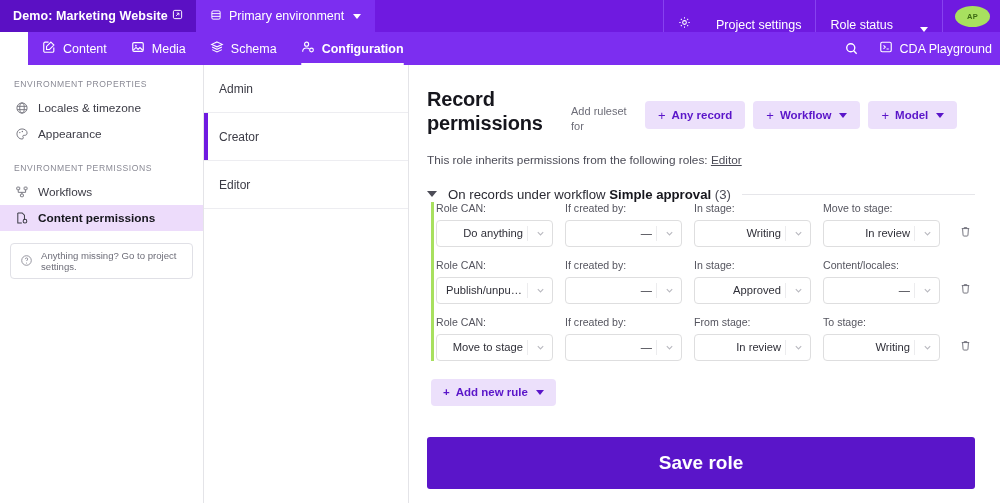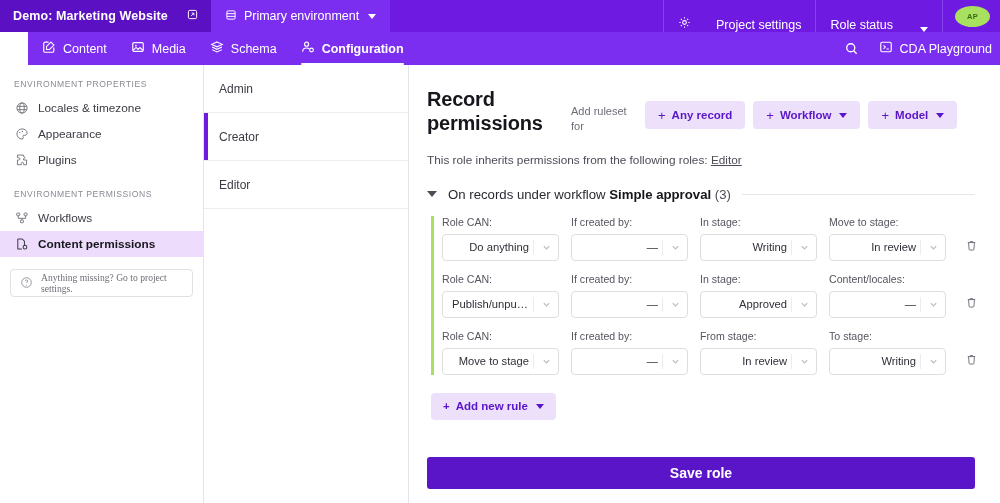--- a/index.html
+++ b/index.html
@@ -14,21 +14,21 @@
   
   .topbar {
     height: 32px;
     background: #6f1ae0;
     display: flex;
     align-items: stretch;
     color: #fff;
   }
   .project-chip {
     background: #5b10c4;
-    display: flex; align-items: center; gap: 19px;
+    display: flex; align-items: center; gap: 4px;
     padding: 0 13px;
     font-size: 12.5px; font-weight: bold;
     letter-spacing: .1px;
   }
   .env-chip {
     background: #7c2ef0;
     display: flex; align-items: center; gap: 7px;
     padding: 0 14px;
     font-size: 12.5px;
   }
@@ -116,26 +116,25 @@
     background: #eddcfb;
     font-weight: bold;
     color: #16161d;
   }
   .side-icon { width: 15px; height: 15px; display: flex; align-items: center; justify-content: center; flex-shrink: 0; }
   .side-gap { height: 14px; }
   .missing-box {
     margin: 12px 10px 0 10px;
     border: 1px solid #e0e0e6;
     border-radius: 4px;
-    height: 28px;
+    height: 36px;
     display: flex; align-items: center; gap: 8px;
     padding: 0 9px;
     font-size: 9.6px;
     color: #6d6d78;
-    font-family: Liberation Serif, serif;
   }
 
   
   .roles-col {
     width: 205px;
     border-right: 1px solid #e4e4e8;
     flex-shrink: 0;
     background: #fff;
   }
   .role-row {
@@ -212,24 +211,24 @@
     border-top: 6px solid #4c4c57;
     flex-shrink: 0;
   }
   .section-title { font-size: 13.2px; color: #2a2a33; white-space: nowrap; }
   .section-title b { font-weight: bold; color: #16161d; }
   .section-title .count { color: #4c4c57; }
   .section-rule { flex: 1; height: 1px; background: #e6e6ea; }
 
   
   .ruleset {
-    margin-top: 14px;
+    margin-top: 0;
     margin-left: 4px;
     border-left: 3.5px solid #a8e05f;
-    padding-left: 8px;
+    padding-left: 2px;
   }
   .rule {
     margin-bottom: 12px;
   }
   .rule:last-child { margin-bottom: 0; }
   .rule-fields {
     display: flex; align-items: flex-end; gap: 12px;
   }
   .field { width: 117px; flex-shrink: 0; }
   .field-label {
@@ -276,24 +275,24 @@
     border-radius: 4px;
     height: 27px;
     padding: 0 12px;
     display: inline-flex; align-items: center; gap: 6px;
   }
 
   .save-btn {
     position: absolute;
     left: 18px; right: 25px;
     bottom: 14px;
-    height: 32px;
+    height: 52px;
     background: #5a15c9;
     color: #fff;
-    font-size: 14px; font-weight: bold;
+    font-size: 19px; font-weight: bold;
     display: flex; align-items: center; justify-content: center;
     border-radius: 3px;
     margin-top: 12px;
   }
 </style>
 </head>
 <body>
 
 <div class="topbar">
   <div class="project-chip">
@@ -417,28 +416,20 @@
       <span class="side-icon">
         <svg width="14" height="14" viewBox="0 0 16 16" fill="none" stroke="#76767f" stroke-width="1.1">
           <path d="M8 2.2c-3.2 0-5.8 2.5-5.8 5.7 0 3.2 2.6 5.9 5.8 5.9.9 0 1.5-.6 1.5-1.4 0-.8-.6-1.1-.6-1.8 0-.6.5-1.1 1.1-1.1h1.3c1.6 0 2.5-1.1 2.5-2.7 0-2.6-2.5-4.6-5.8-4.6z"></path>
           <circle cx="5.5" cy="6.4" r=".8" fill="#76767f" stroke="none"></circle>
           <circle cx="8.4" cy="5.1" r=".8" fill="#76767f" stroke="none"></circle>
         </svg>
       </span>
       <span>Appearance</span>
     </div>
 
-    <div class="side-item">
-      <span class="side-icon">
-        <svg width="14" height="14" viewBox="0 0 16 16" fill="none" stroke="#76767f" stroke-width="1.1">
-          <path d="M6.2 2.4h3.6v1.5c.8 0 1.4.6 1.4 1.3s-.6 1.3-1.4 1.3V8h3.4v5.4H9.8v-1.5c0-.8-.6-1.4-1.3-1.4s-1.3.6-1.3 1.4v1.5H2.8V8h1.5c.8 0 1.4-.6 1.4-1.3S5.1 5.4 4.3 5.4H2.8V2.4z"></path>
-        </svg>
-      </span>
-      <span>Plugins</span>
-    </div>
 
     <div class="side-gap"></div>
 
     <div class="side-group-title">ENVIRONMENT PERMISSIONS</div>
 
     <div class="side-item">
       <span class="side-icon">
         <svg width="14" height="14" viewBox="0 0 16 16" fill="none" stroke="#76767f" stroke-width="1.1">
           <rect x="2" y="2.4" width="3.4" height="3" rx=".7"></rect>
           <rect x="10.4" y="2.4" width="3.4" height="3" rx=".7"></rect>

